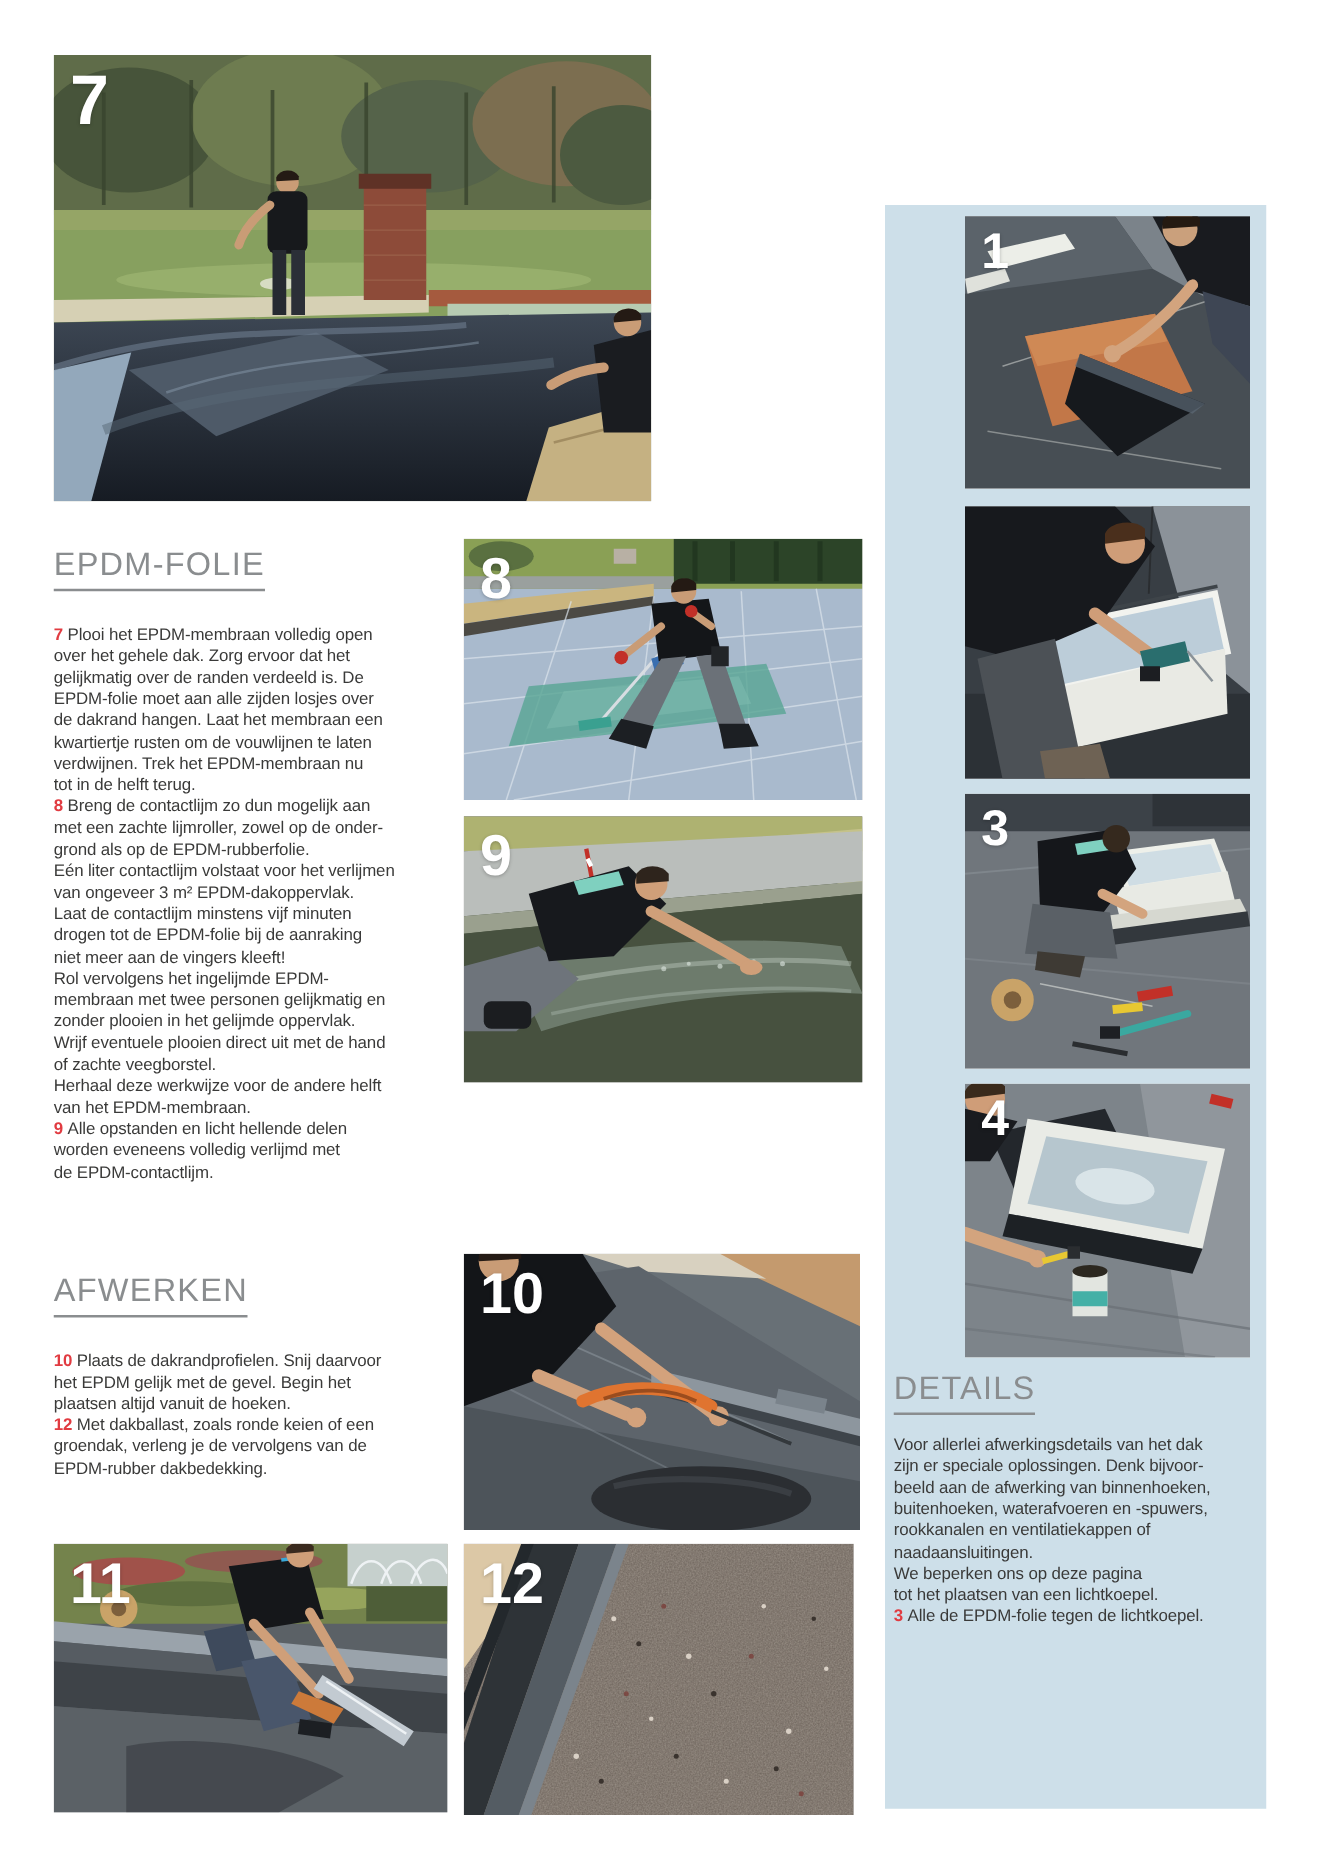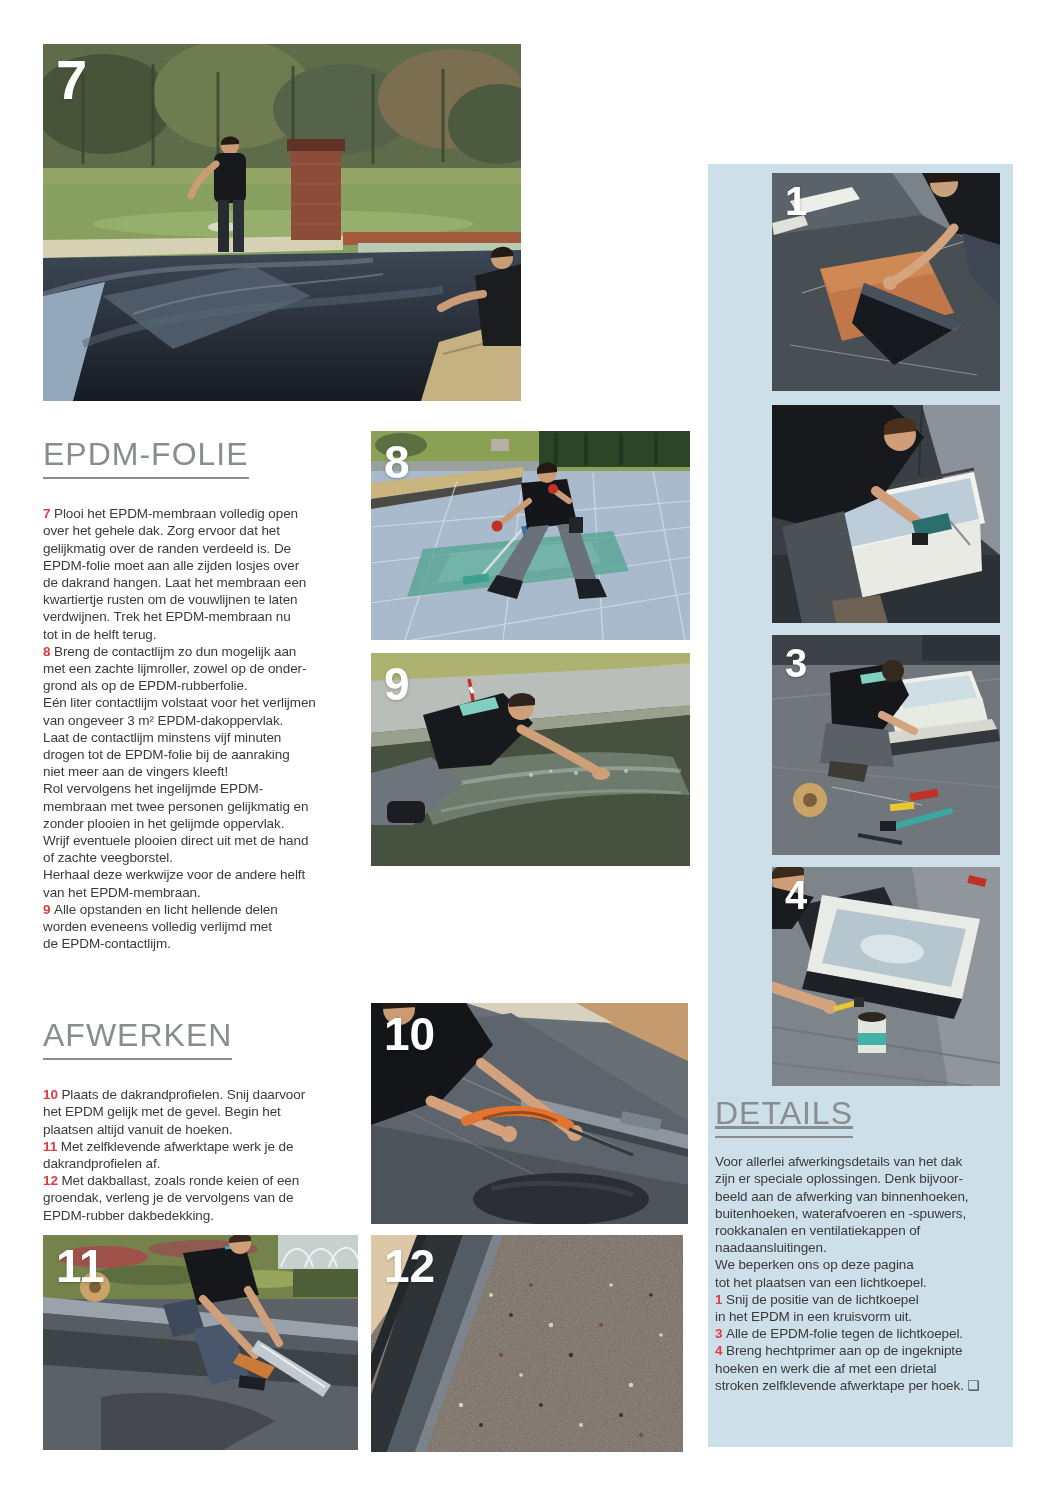--- a/index.html
+++ b/index.html
@@ -6,31 +6,31 @@
   .page{position:relative;width:1058px;height:1496px;background:#ffffff;margin:0 auto;
         font-family:"Liberation Sans",sans-serif;color:var(--body-text,#3a3a39);overflow:hidden;}
   .photo{position:absolute;overflow:hidden;background:#cfcfcf;}
   .photo svg{display:block;width:100%;height:100%;}
   .pnum{position:absolute;top:8px;left:13px;color:#fff;font-weight:700;line-height:1;
         text-shadow:0 1px 3px rgba(0,0,0,.25);}
   .pnum.xl{font-size:56px;}
   .pnum.lg{font-size:46px;}
   .pnum.md{font-size:40px;}
   .textcol{position:absolute;font-size:13.5px;line-height:17.2px;letter-spacing:-0.1px;}
-  h2.sect{margin:0 0 26px 0;font-size:32px;font-weight:400;letter-spacing:1px;
+  h2.sect{margin:0 0 26px 0;font-size:26px;font-weight:400;letter-spacing:1px;
           color:var(--heading-gray,#8a8d8f);display:inline-block;border-bottom:2px solid var(--heading-gray,#8a8d8f);
           padding-bottom:5px;line-height:1.1;}
   .instr{margin:0;}
   .num{color:var(--accent-red,#e13b41);font-weight:700;}
   .txt{white-space:pre-line;margin-top:44px;}
   .sidebar{position:absolute;left:708px;top:164px;width:305px;height:1283px;
            background:var(--sidebar-blue,#cddfe9);}
   .sidebar .photo{left:64px;width:228px;}
   .details-block{position:absolute;left:7px;top:932px;width:298px;}
-  .details-block h2.sect{margin-bottom:15px;text-decoration:underline;}
+  .details-block h2.sect{margin-bottom:15px;}
 </style>
 </head>
 <body>
 
 <div class="page">
 
   <div class="photo" style="left:43px;top:44px;width:478px;height:357px;">
     <svg viewBox="0 0 478 357" preserveAspectRatio="none">
       <defs>
         <linearGradient id="gmem" x1="0" y1="0" x2="0" y2="1">
@@ -125,22 +125,20 @@
 de EPDM-contactlijm.</span></p>
       </div>
   </section>
 
   <section class="textcol" style="left:43px;top:1018px;width:328px;">
     <h2 class="sect">AFWERKEN</h2>
     <div>
         <p class="instr"><span class="num">10 </span><span class="txt">Plaats de dakrandprofielen. Snij daarvoor
 het EPDM gelijk met de gevel. Begin het
 plaatsen altijd vanuit de hoeken.</span></p>
-        <p class="instr"><span class="num">11 </span><span class="txt">Met zelfklevende afwerktape werk je de
-dakrandprofielen af.</span></p>
         <p class="instr"><span class="num">12 </span><span class="txt">Met dakballast, zoals ronde keien of een
 groendak, verleng je de vervolgens van de
 EPDM-rubber dakbedekking.</span></p>
       </div>
   </section>
 
   <div class="photo" style="left:371px;top:431px;width:319px;height:209px;">
     <svg viewBox="0 0 319 209" preserveAspectRatio="none">
       <rect width="319" height="209" fill="#a9bacd"></rect>
       <rect x="0" y="0" width="319" height="40" fill="#8aa055"></rect>
@@ -463,23 +461,18 @@
       <h2 class="sect">DETAILS</h2>
       <div>
           <p class="instr"><span class="txt">Voor allerlei afwerkingsdetails van het dak
 zijn er speciale oplossingen. Denk bijvoor-
 beeld aan de afwerking van binnenhoeken,
 buitenhoeken, waterafvoeren en -spuwers,
 rookkanalen en ventilatiekappen of
 naadaansluitingen.
 We beperken ons op deze pagina
 tot het plaatsen van een lichtkoepel.</span></p>
-          <p class="instr"><span class="num">1 </span><span class="txt">Snij de positie van de lichtkoepel
-in het EPDM in een kruisvorm uit.</span></p>
           <p class="instr"><span class="num">3 </span><span class="txt">Alle de EPDM-folie tegen de lichtkoepel.</span></p>
-          <p class="instr"><span class="num">4 </span><span class="txt">Breng hechtprimer aan op de ingeknipte
-hoeken en werk die af met een drietal
-stroken zelfklevende afwerktape per hoek. ❑</span></p>
         </div>
     </section>
   </aside>
 
 </div>
 
 </body></html>

